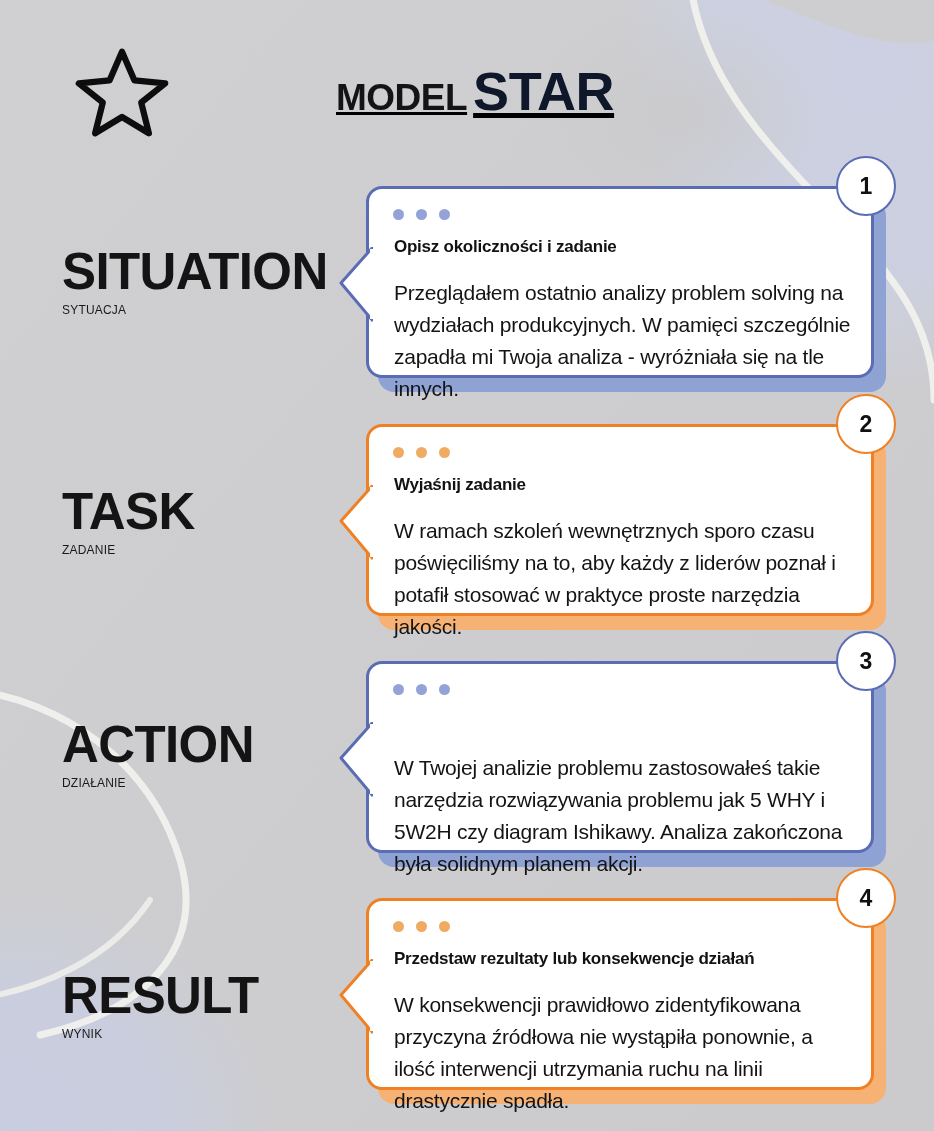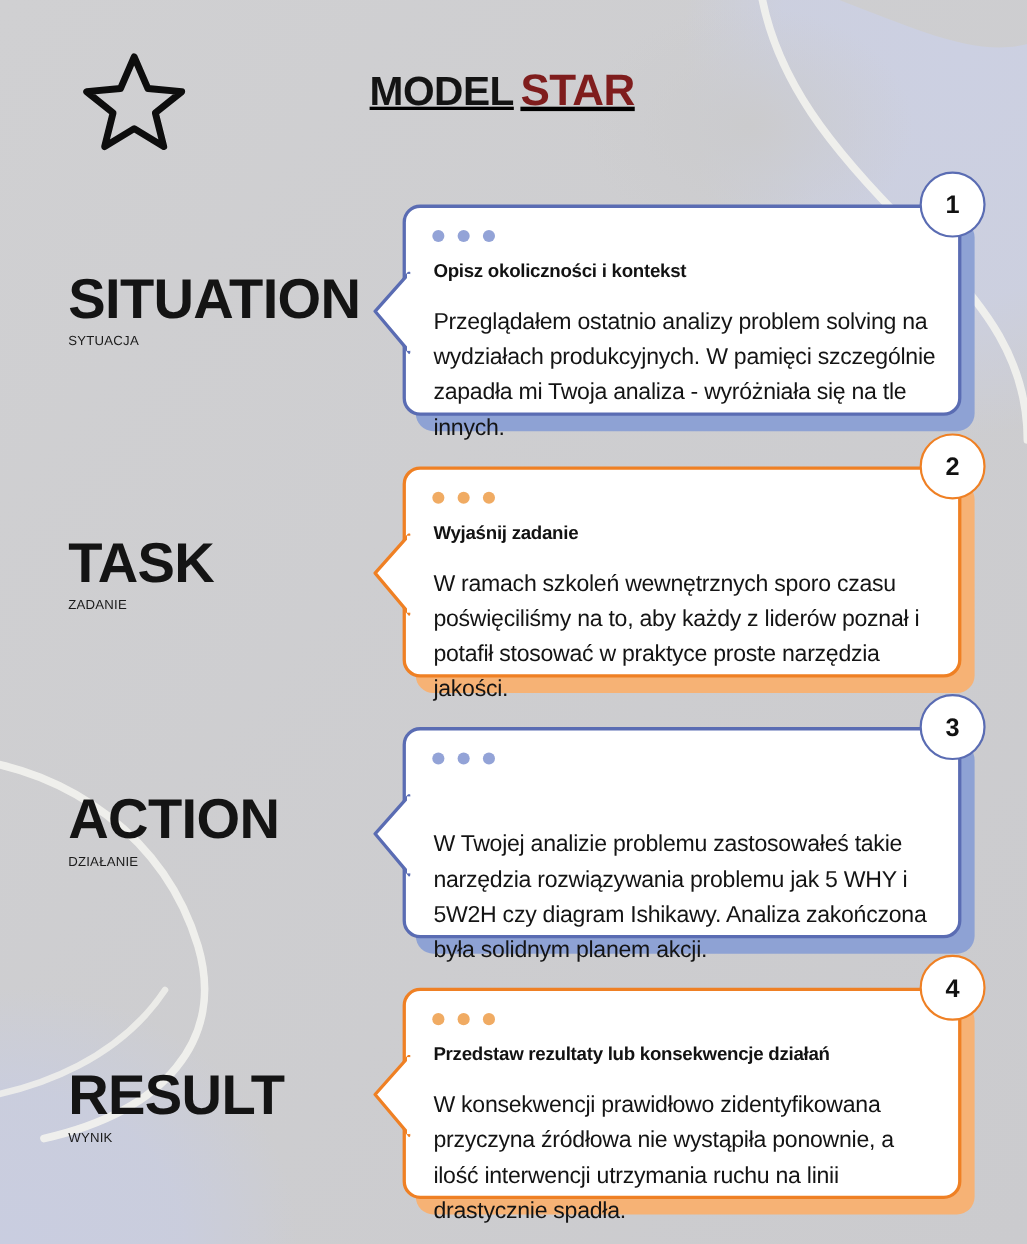--- a/index.html
+++ b/index.html
@@ -45,24 +45,24 @@
     text-decoration: underline;
   }
   .title-model {
     font-size: 37px;
     font-weight: 800;
     letter-spacing: -0.5px;
     color: #141414;
     font-family: "Liberation Sans", sans-serif;
   }
   .title-star {
-    font-size: 40px;
+    font-size: 54px;
     font-weight: 800;
     letter-spacing: -0.5px;
-    color: #7f1d1d;
+    color: #0f172a;
     font-family: "Liberation Sans", sans-serif;
   }
 
   
   .row {
     position: absolute;
     left: 0;
     width: 934px;
     z-index: 2;
   }
@@ -270,21 +270,21 @@
     <div class="card-body">
       <svg class="card-notch" viewBox="0 0 36 78">
         <path d="M36,0 L4,36 L36,74" fill="#ffffff" stroke="#5a6cb3" stroke-width="3" stroke-linejoin="round"></path>
         <rect x="33" y="2" width="5" height="70" fill="#ffffff"></rect>
       </svg>
       <div class="card-dots">
         <span></span>
           <span></span>
           <span></span>
       </div>
-      <div class="card-title">Opisz okoliczności i kontekst</div>
+      <div class="card-title">Opisz okoliczności i zadanie</div>
       <div class="card-text">Przeglądałem ostatnio analizy problem solving na wydziałach produkcyjnych. W pamięci szczególnie zapadła mi Twoja analiza - wyróżniała się na tle innych.</div>
     </div>
     <div class="card-badge">1</div>
   </div>
 </div>
 
 <div class="row" id="row-1">
   <div class="label-group">
     <div class="label-en">TASK</div>
     <div class="label-pl">ZADANIE</div>

